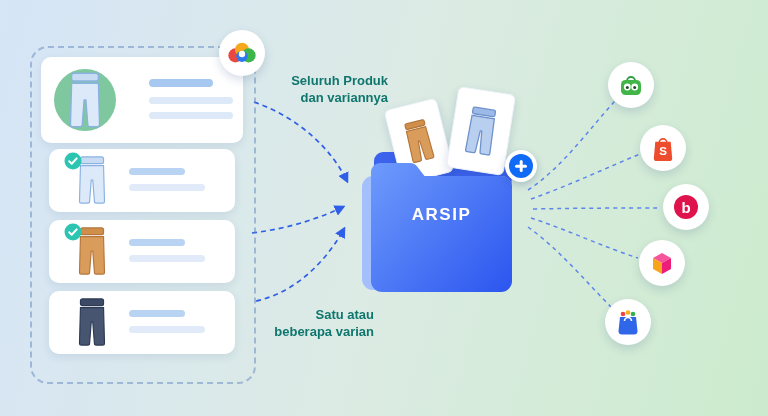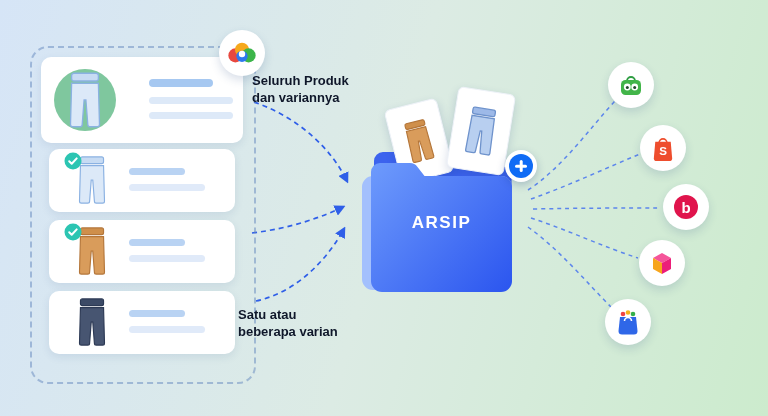--- a/index.html
+++ b/index.html
@@ -34,34 +34,34 @@
 
   #cloud-badge{
     position:absolute;left:219px;top:30px;width:46px;height:46px;background:#fff;border-radius:50%;
     box-shadow:0 4px 10px rgba(40,70,130,.18);display:flex;align-items:center;justify-content:center;z-index:3;
   }
 
   
   #connectors{position:absolute;left:0;top:0;z-index:1;pointer-events:none;}
 
   
-  .annotation{position:absolute;color:#0f172a;font-weight:700;font-size:13px;line-height:1.32;
-              text-align:left;white-space:pre-line;z-index:5;}
+  .annotation{position:absolute;color:#0f766e;font-weight:700;font-size:13px;line-height:1.32;
+              text-align:right;white-space:pre-line;z-index:5;}
   #ann-top{left:252px;top:72px;width:136px;}
   #ann-bottom{left:238px;top:258px;width:136px;margin-top:48px;}
 
   
   #folder-back-svg{position:absolute;left:0;top:0;z-index:2;pointer-events:none;}
   #folder-front-svg{position:absolute;left:0;top:0;z-index:4;pointer-events:none;}
   .photo{position:absolute;background:#fff;border:1px solid #eef2f8;border-radius:6px;
          box-shadow:0 4px 10px rgba(30,60,130,.18);display:flex;align-items:center;justify-content:center;z-index:3;}
   #photo-1{left:392px;top:103px;width:52px;height:74px;transform:rotate(-14deg);}
   #photo-2{left:452px;top:90px;width:56px;height:80px;transform:rotate(9deg);}
   #arsip-label{
-    position:absolute;left:371px;top:172px;width:141px;height:116px;z-index:5;
+    position:absolute;left:371px;top:164px;width:141px;height:116px;z-index:5;
     display:flex;align-items:center;justify-content:center;padding-bottom:14px;box-sizing:border-box;
     color:#fff;font-weight:700;font-size:17px;letter-spacing:1.5px;
   }
   #plus-badge{
     position:absolute;left:505px;top:150px;width:32px;height:32px;border-radius:50%;background:#fff;
     box-shadow:0 3px 8px rgba(20,50,120,.25);display:flex;align-items:center;justify-content:center;z-index:6;
   }
   #plus-inner{width:24px;height:24px;border-radius:50%;background:#0f6bf5;position:relative;}
   #plus-inner::before,#plus-inner::after{
     content:"";position:absolute;background:#fff;left:50%;top:50%;transform:translate(-50%,-50%);

